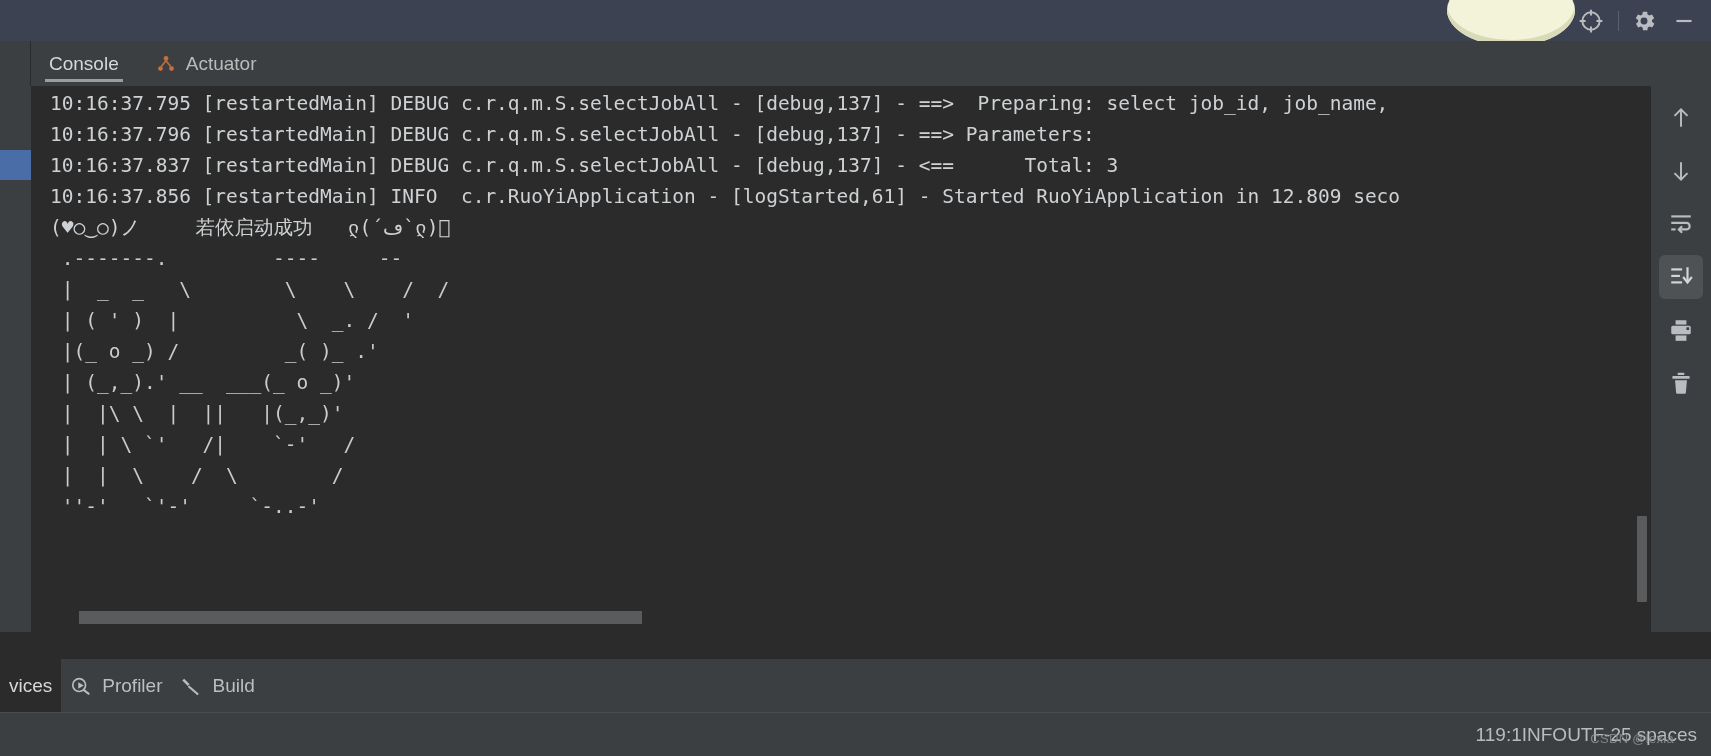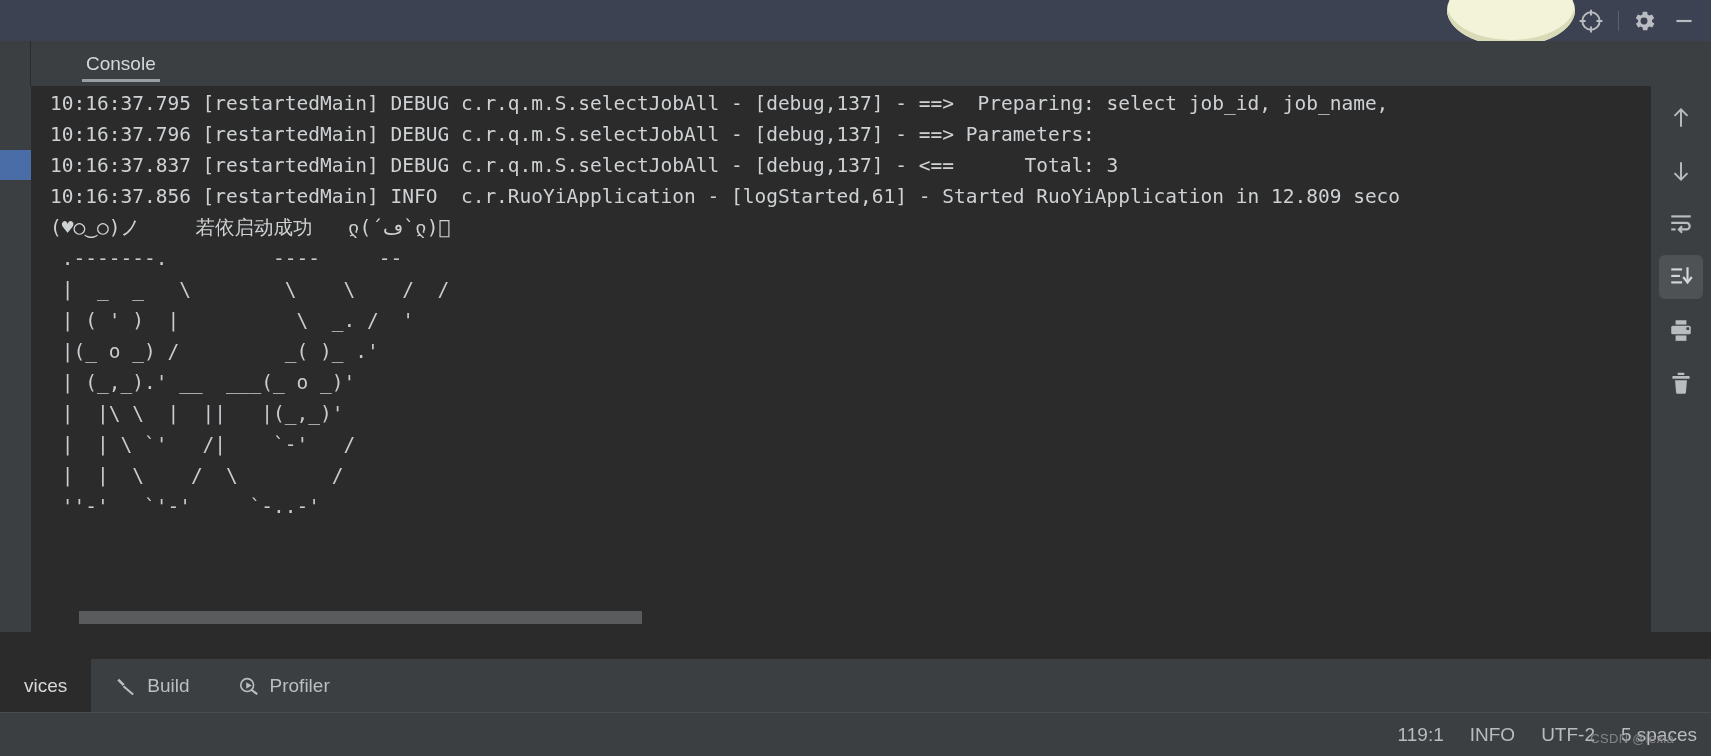--- a/index.html
+++ b/index.html
@@ -57,21 +57,20 @@
   }
 
   
   .tabstrip {
     position: absolute;
     left: 0; top: 41px;
     width: 1711px; height: 45px;
     background: #3c3f41;
     display: flex;
     align-items: flex-end;
-    gap: 37px;
   }
   .tabstrip .leftgutter {
     width: 31px; height: 45px;
     background: #3c3f41;
     border-right: 1px solid #2b2b2b;
     box-sizing: border-box;
   }
   .tab {
     display: flex;
     align-items: center;
@@ -92,21 +91,20 @@
     background: #9a9ea1;
   }
 
   
   .console {
     position: absolute;
     left: 31px; top: 86px;
     width: 1620px; height: 546px;
     background: #2b2b2b;
     overflow: hidden;
-    padding-left: 16px;
   }
   .gutter {
     position: absolute;
     left: 0; top: 86px;
     width: 31px; height: 546px;
     background: #3c3f41;
   }
   .gutter-marker {
     position: absolute;
     left: 0; top: 64px;
@@ -176,40 +174,39 @@
     width: 1711px; height: 53px;
     background: #3c3f41;
     display: flex;
     align-items: center;
   }
   .btab {
     display: flex;
     align-items: center;
     gap: 10px;
     height: 53px;
-    padding: 0 24px;
+    padding: 0 9px;
     color: #bcbec0;
     font-size: 19px;
     box-sizing: border-box;
   }
   .btab.active { background: #2b2b2b; color: #d6d8da; }
 
   
   .statusbar {
     position: absolute;
     left: 0; bottom: 0;
     width: 1711px; height: 44px;
     background: #3c3f41;
     border-top: 1px solid #4a4d4f;
     box-sizing: border-box;
     display: flex;
     align-items: center;
     justify-content: flex-end;
     padding-right: 14px;
-    gap: 26px;
     color: #b9bbbd;
     font-size: 19px;
   }
   .status-item { white-space: nowrap; }
   .watermark {
     position: absolute;
     right: 37px;
     bottom: 10px;
     font-size: 13px;
     color: #8f9194;
@@ -248,20 +245,31 @@
     </div>
   </div>
 
   <div class="tabstrip">
     <div class="leftgutter"></div>
 
     <div class="tab active">
       <span>Console</span>
     </div>
 
+    <div class="tab">
+      <span>
+        <svg width="22" height="22" viewBox="0 0 24 24">
+          <circle cx="12" cy="6" r="2.6" fill="#c2703f"></circle>
+          <circle cx="6" cy="17" r="2.6" fill="#c2703f"></circle>
+          <circle cx="18" cy="17" r="2.6" fill="#c2703f"></circle>
+          <path d="M12 8.5 L6.8 14.8 M12 8.5 L17.2 14.8" stroke="#c2703f" stroke-width="1.7" fill="none"></path>
+        </svg>
+      </span>
+      <span>Actuator</span>
+    </div>
   </div>
 
   <div class="gutter">
     <div class="gutter-marker"></div>
   </div>
 
   <div class="console">
     <pre class="logtext"><span>10:16:37.795 [restartedMain] DEBUG c.r.q.m.S.selectJobAll - [debug,137] - ==&gt;  Preparing: select job_id, job_name,</span>
 <span>10:16:37.796 [restartedMain] DEBUG c.r.q.m.S.selectJobAll - [debug,137] - ==&gt; Parameters:</span>
 <span>10:16:37.837 [restartedMain] DEBUG c.r.q.m.S.selectJobAll - [debug,137] - &lt;==      Total: 3</span>
@@ -330,39 +338,39 @@
     </div>
   </div>
 
   <div class="bottombar">
     <div class="btab active">
       <span>vices</span>
     </div>
 
     <div class="btab">
       <span>
-        <svg width="22" height="22" viewBox="0 0 24 24" fill="#b9bcc0">
-          <path d="M4.5 4 L10.5 10 L8.5 12 L2.5 6 z"></path>
-          <path d="M10 11.5 L20.5 20.5 L19 22 L8.5 13 z"></path>
-        </svg>
-      </span>
-      <span>Build</span>
-    </div>
-
-    <div class="btab">
-      <span>
         <svg width="22" height="22" viewBox="0 0 24 24" fill="none" stroke="#b9bcc0" stroke-width="1.8">
           <circle cx="10" cy="11" r="7"></circle>
           <path d="M14.5 16 L21 21" stroke-width="2.4"></path>
           <polygon points="9,8 15,11.5 9,15" fill="#b9bcc0" stroke="none"></polygon>
         </svg>
       </span>
       <span>Profiler</span>
     </div>
 
+    <div class="btab">
+      <span>
+        <svg width="22" height="22" viewBox="0 0 24 24" fill="#b9bcc0">
+          <path d="M4.5 4 L10.5 10 L8.5 12 L2.5 6 z"></path>
+          <path d="M10 11.5 L20.5 20.5 L19 22 L8.5 13 z"></path>
+        </svg>
+      </span>
+      <span>Build</span>
+    </div>
+
 
   </div>
 
   <div class="statusbar">
     <span class="status-item">119:1</span>
     <span class="status-item">INFO</span>
     <span class="status-item">UTF-2</span>
     <span class="status-item">5 spaces</span>
     <span class="watermark">CSDN @lexia</span>
   </div>

